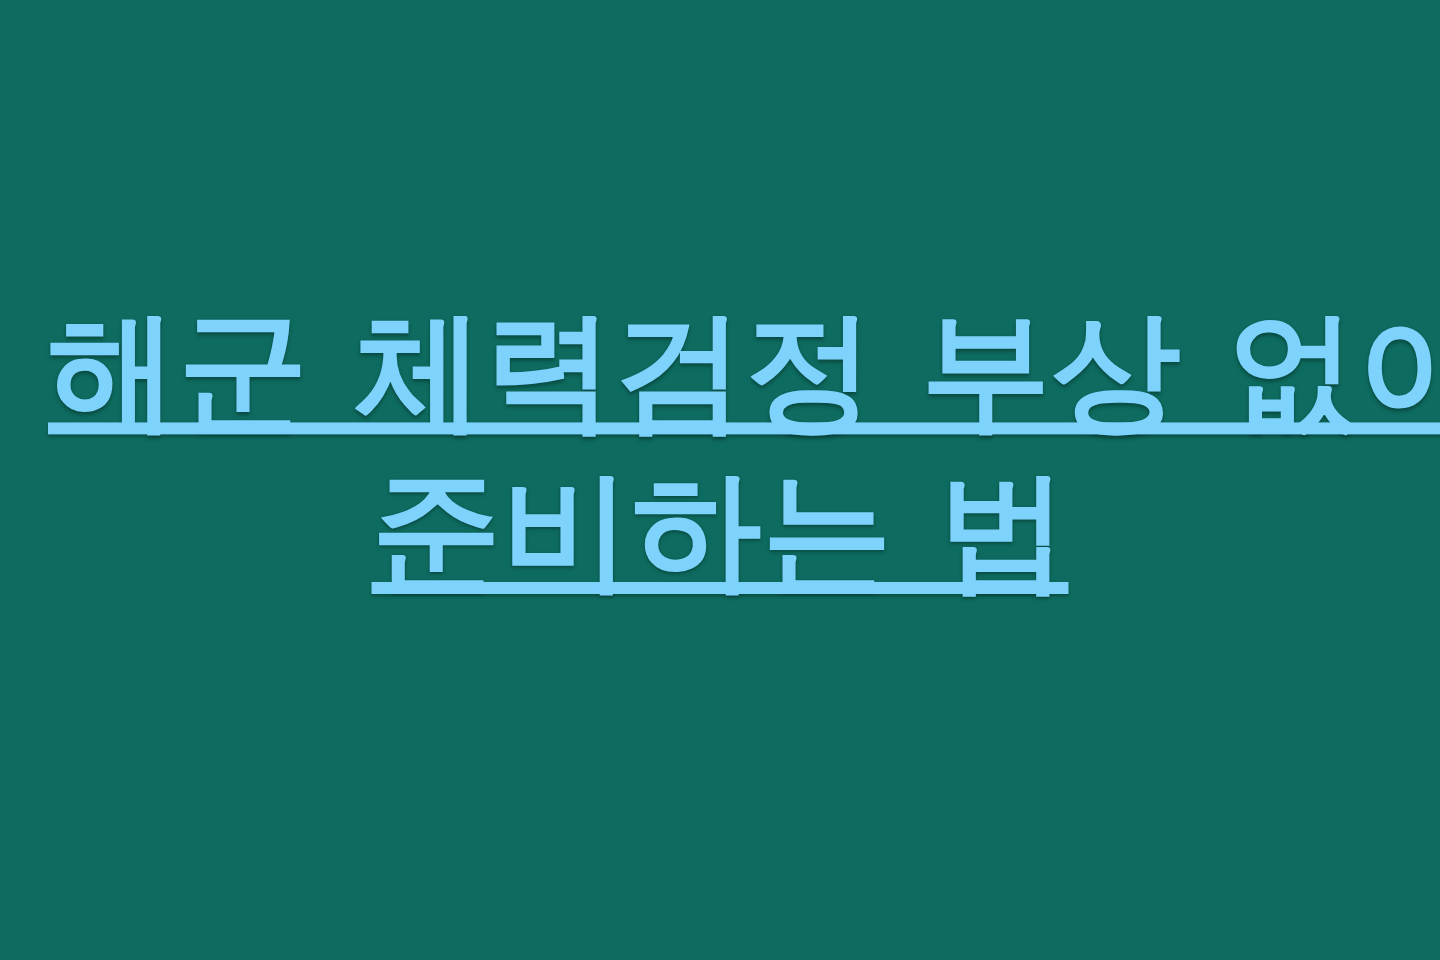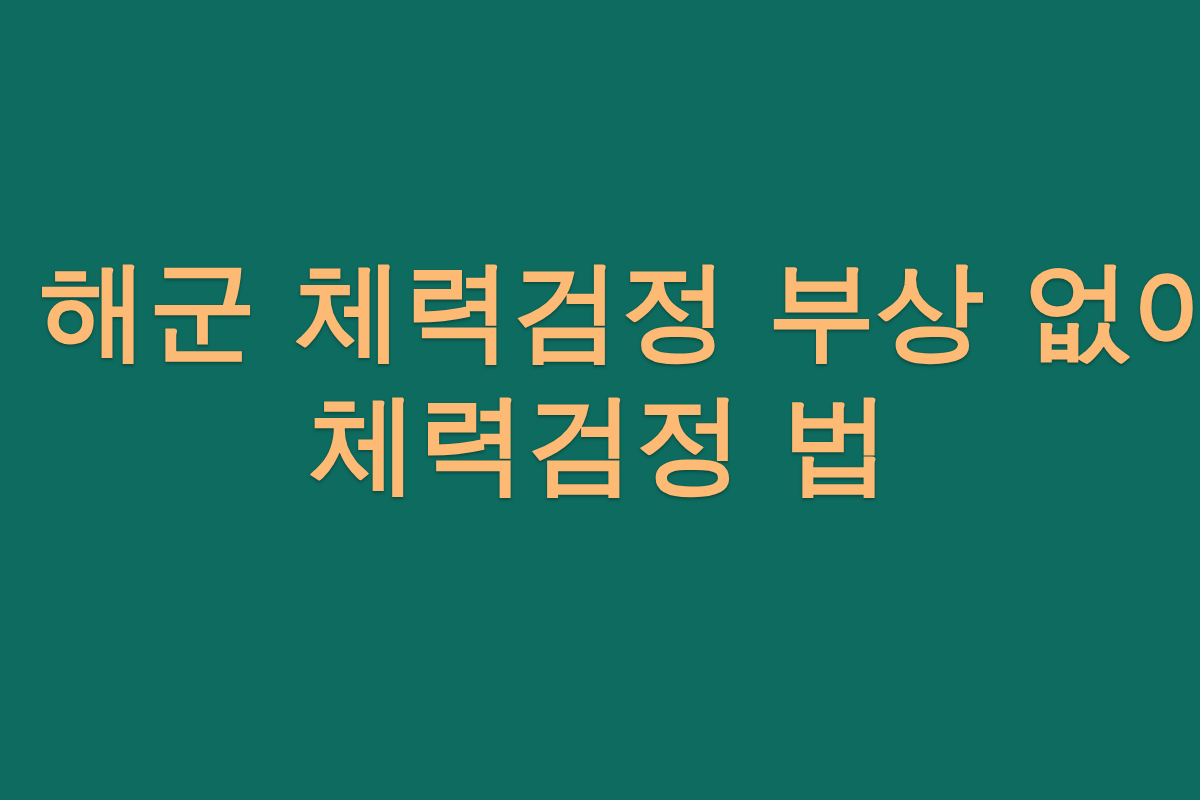--- a/index.html
+++ b/index.html
@@ -31,28 +31,29 @@
     width: 100%;
     margin-top: -48px;
     padding: 0 40px;
     box-sizing: border-box;
     text-align: center;
     user-select: none;
   }
 
   .title-line {
     display: block;
-    color: #fdba74;
+    color: #7dd3fc;
     font-family: "DejaVu Sans", "Liberation Sans", sans-serif;
     font-weight: 700;
     letter-spacing: 0.005em;
     white-space: nowrap;
     text-shadow:
       0 2px 3px rgba(5, 52, 46, 0.55),
       0 0 1px rgba(5, 52, 46, 0.40);
+    text-decoration: underline;
     -webkit-font-smoothing: antialiased;
   }
 
   .title-line.line-1 {
     font-size: 108px;
     line-height: 133px;
   }
 
   .title-line.line-2 {
     font-size: 108px;
@@ -61,16 +62,16 @@
 </style>
 </head>
 <body>
 
 <div class="canvas">
 
   <div class="title-block">
 
     <span class="title-line line-1">해군 체력검정 부상 없이</span>
 
-    <span class="title-line line-2">체력검정 법</span>
+    <span class="title-line line-2">준비하는 법</span>
 
   </div>
 </div>
 
 </body></html>

